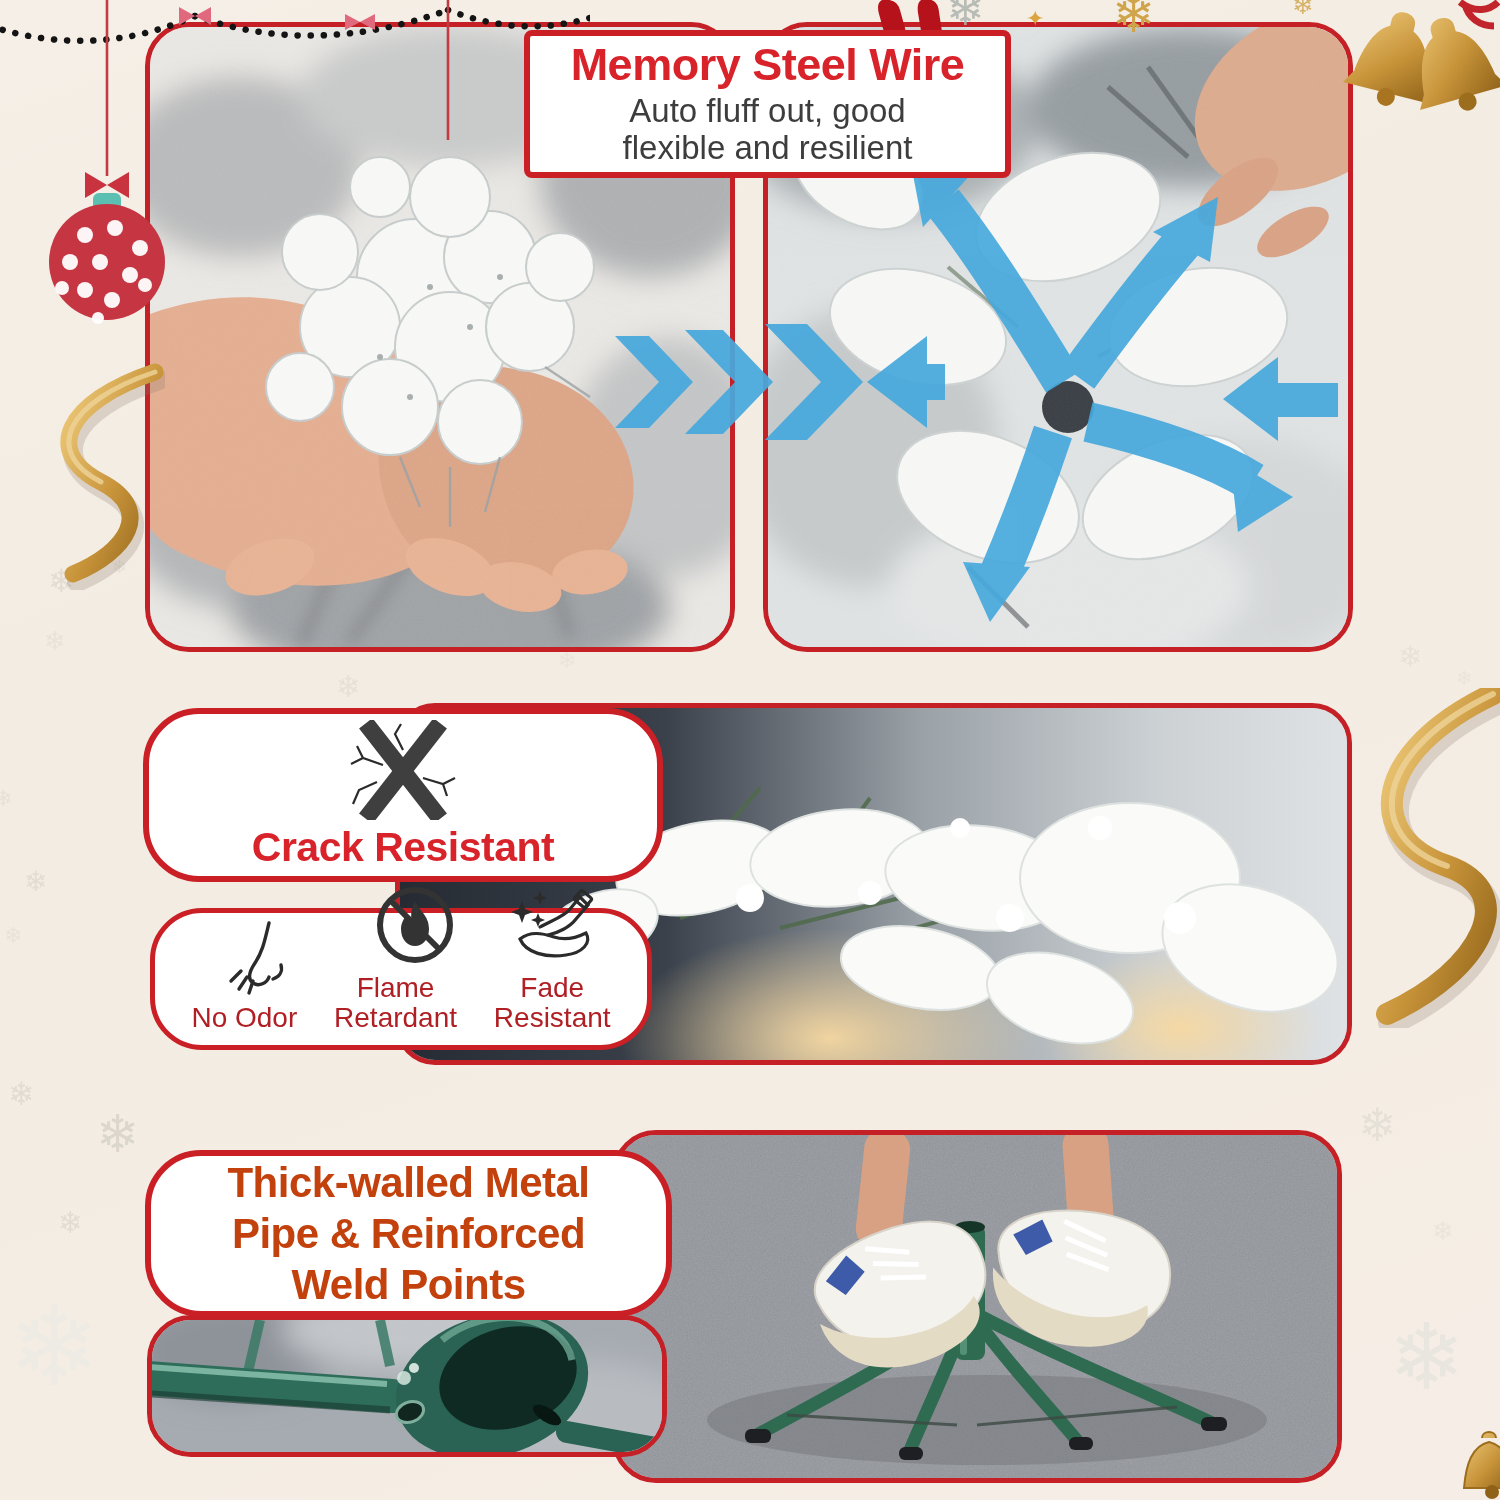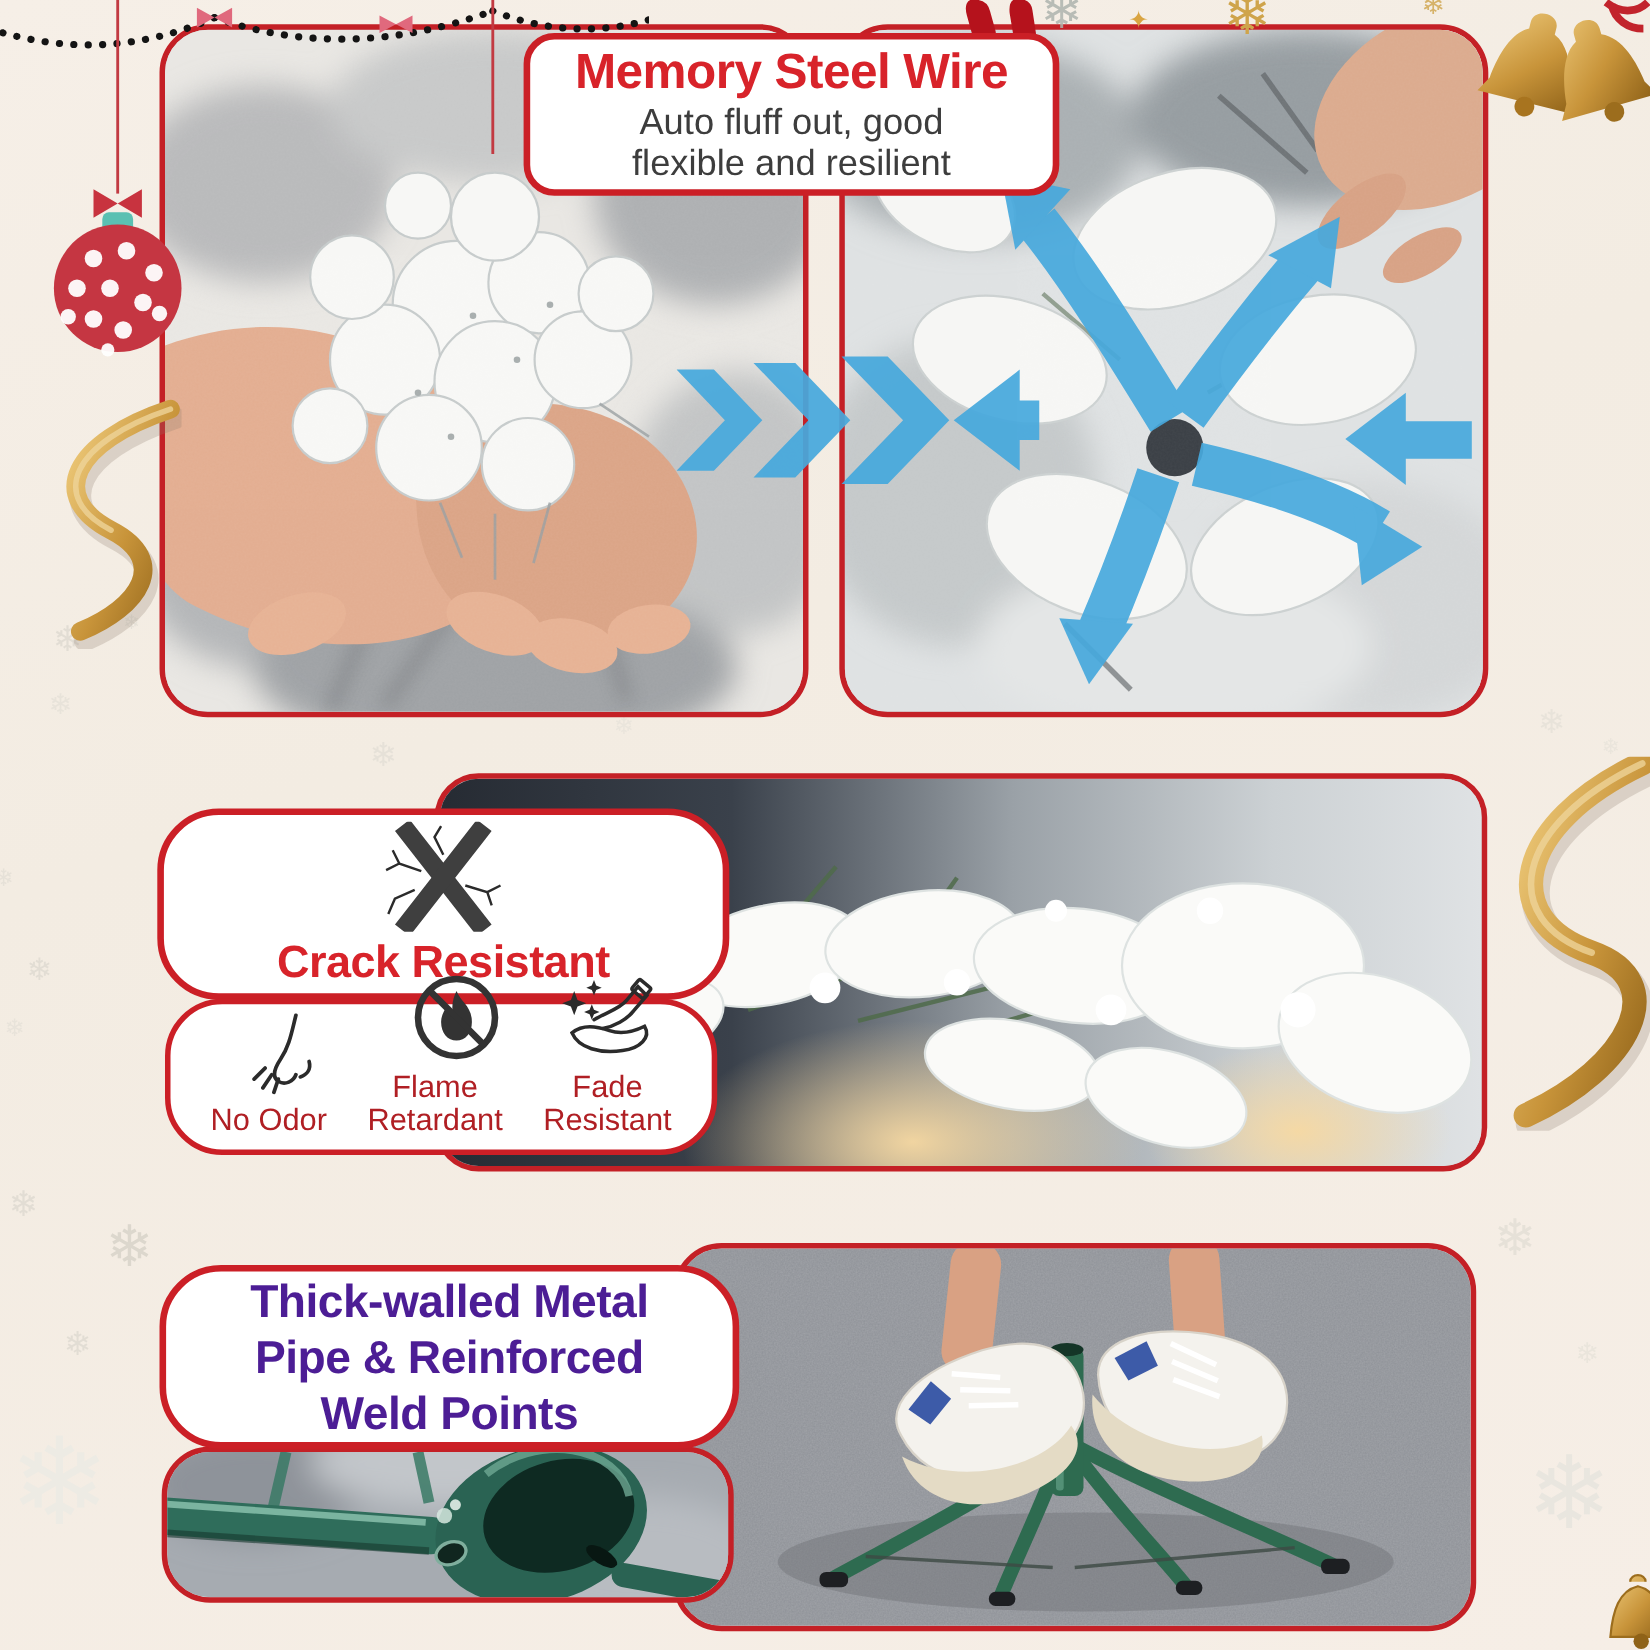--- a/index.html
+++ b/index.html
@@ -8,21 +8,21 @@
          font-family:"Liberation Sans",sans-serif;}
   .abs{position:absolute;}
   .photo{position:absolute;border:5px solid #c42026;border-radius:44px;overflow:hidden;background:#cfd2d4;}
   .panel{position:absolute;background:#fff;border:6px solid #cb1f26;border-radius:56px;
          display:flex;flex-direction:column;align-items:center;justify-content:center;text-align:center;}
   .preline{white-space:pre-line;}
   .banner-title{font-size:45px;font-weight:800;color:#d8232a;letter-spacing:-0.5px;line-height:1.05;}
   .banner-sub{font-size:33px;color:#3d3d3d;line-height:1.12;margin-top:4px;}
   .crack-label{font-size:41px;font-weight:800;color:#d8232a;letter-spacing:-0.5px;}
   .feat-label{font-size:28px;color:#b01f24;line-height:1.08;margin-top:6px;text-align:center;}
-  .bottom-title{font-size:42px;font-weight:800;color:#4c1d95;line-height:1.22;letter-spacing:-0.5px;}
+  .bottom-title{font-size:42px;font-weight:800;color:#c2410c;line-height:1.22;letter-spacing:-0.5px;}
   .flake{position:absolute;font-family:"DejaVu Sans",sans-serif;user-select:none;line-height:1;}
   svg{display:block;}
 </style>
 </head>
 <body>
 
 <div id="stage">
 
   <div class="photo" style="left:145px;top:22px;width:580px;height:620px;z-index:1">
     <svg width="580" height="620" viewBox="0 0 580 620">
@@ -153,21 +153,21 @@
 
   <svg class="abs" style="left:615px;top:322px;z-index:5" width="330" height="120" viewBox="0 0 330 120">
     <g fill="#47a9dd" opacity="0.93">
       <polygon points="0,14 34,14 78,60 34,106 0,106 44,60"></polygon>
       <polygon points="70,8 108,8 158,60 108,112 70,112 120,60"></polygon>
       <polygon points="150,2 192,2 248,60 192,118 150,118 206,60"></polygon>
       <polygon points="252,60 312,14 312,42 330,42 330,78 312,78 312,106"></polygon>
     </g>
   </svg>
 
-  <div class="panel" style="left:476px;top:30px;width:475px;height:136px;border-radius:28px;z-index:6">
+  <div class="panel" style="left:524px;top:30px;width:475px;height:136px;border-radius:8px;z-index:6">
     <div class="banner-title">Memory Steel Wire</div>
     <div class="banner-sub preline">Auto fluff out,  good
 flexible and resilient</div>
   </div>
 
   <div class="photo" style="left:395px;top:703px;width:947px;height:352px;border-radius:40px;z-index:1">
     <svg width="947" height="352" viewBox="0 0 947 352">
       <defs>
         <linearGradient id="midbg" x1="0" y1="0" x2="1" y2="0">
           <stop offset="0" stop-color="#262b33"></stop>
@@ -206,21 +206,21 @@
         <circle cx="350" cy="190" r="14"></circle>
           <circle cx="470" cy="185" r="12"></circle>
           <circle cx="610" cy="210" r="14"></circle>
         <circle cx="700" cy="120" r="12"></circle>
           <circle cx="780" cy="210" r="16"></circle>
           <circle cx="560" cy="120" r="10"></circle>
       </g>
     </svg>
   </div>
 
-  <div class="panel" style="left:143px;top:735px;width:508px;height:162px;z-index:4">
+  <div class="panel" style="left:143px;top:708px;width:508px;height:162px;z-index:4">
     <svg width="120" height="100" viewBox="0 0 120 100">
       <g stroke="#3f3f3f" stroke-width="17" stroke-linecap="square">
         <line x1="28" y1="10" x2="92" y2="92"></line>
           <line x1="92" y1="10" x2="28" y2="92"></line>
       </g>
       <g stroke="#2b2b2b" stroke-width="2.2" fill="none">
         <path d="M40,45 L20,38 L8,44 M20,38 L14,26"></path>
         <path d="M34,62 L16,70 L10,84"></path>
         <path d="M80,58 L100,64 L112,58 M100,64 L104,76"></path>
         <path d="M60,30 L52,14 L58,4"></path>

